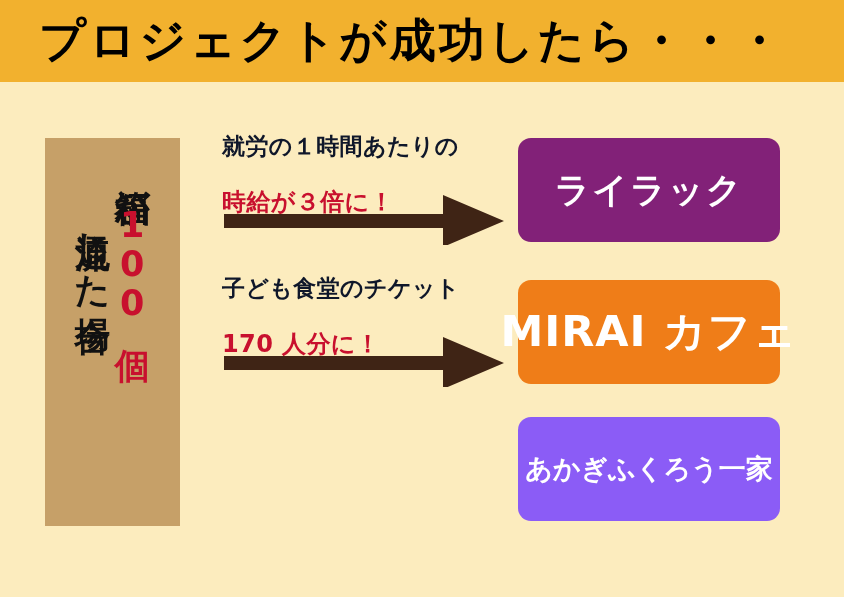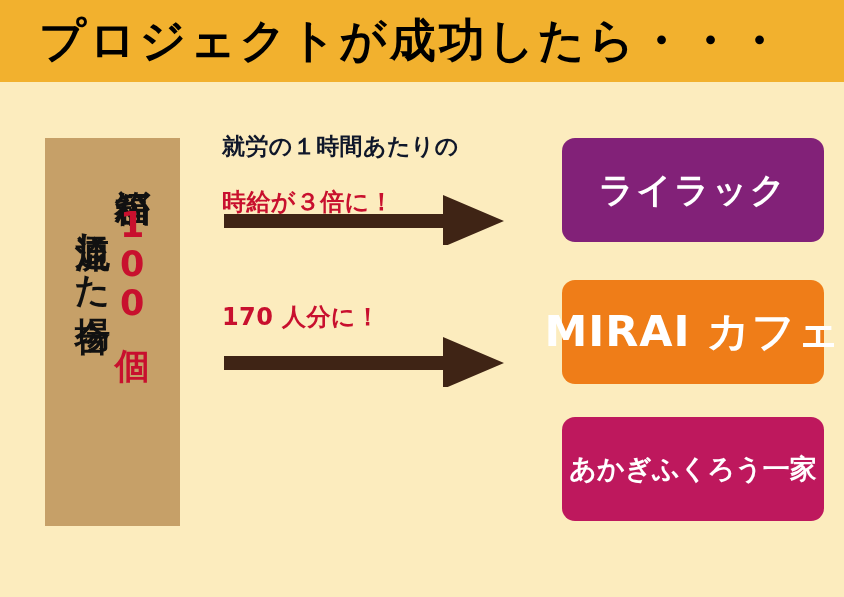--- a/index.html
+++ b/index.html
@@ -146,21 +146,20 @@
   .card {
     position: absolute;
     left: 300px;
     top: 5px;
     width: 262px;
     height: 104px;
     border-radius: 13px;
     display: flex;
     align-items: center;
     justify-content: center;
-    margin-left: 44px;
   }
   .card-label {
     color: #ffffff;
     font-weight: 700;
     white-space: nowrap;
     text-align: center;
   }
   #card-0 .card-label { font-size: 35px; letter-spacing: 2px; }
   #card-1 .card-label { font-size: 43px; letter-spacing: 1px; }
   #card-2 .card-label { font-size: 27px; letter-spacing: 0px; }
@@ -192,30 +191,31 @@
       </svg>
     </div>
     <div class="card" id="card-0" style="background:#822178">
       <span class="card-label">ライラック</span>
     </div>
   </div>
 
   <div class="row" id="row-1">
     <div class="arrow-block">
       <div class="arrow-label">
+        <span class="line-top">子ども食堂のチケット</span>
         <span class="line-bottom">170 人分に！</span>
       </div>
       <svg class="arrow-svg" viewBox="0 0 292 54" preserveAspectRatio="none">
         <path d="M6 23 L225 23 L225 4 L286 30 L225 56 L225 37 L6 37 Z" fill="#3f2415"></path>
       </svg>
     </div>
     <div class="card" id="card-1" style="background:#ef7d18">
       <span class="card-label">MIRAI カフェ</span>
     </div>
   </div>
 
   <div class="row" id="row-2">
-    <div class="card" id="card-2" style="background:#be185d">
+    <div class="card" id="card-2" style="background:#8b5cf6">
       <span class="card-label">あかぎふくろう一家</span>
     </div>
   </div>
 
 </div>
 
 </body></html>

